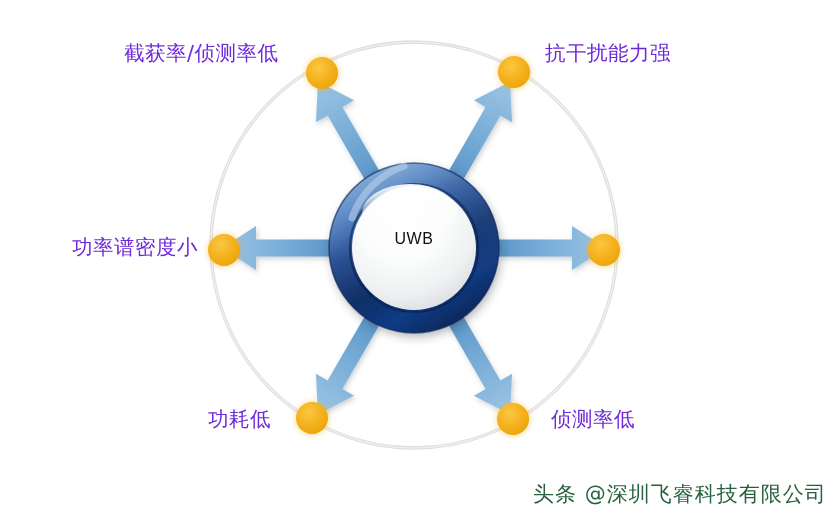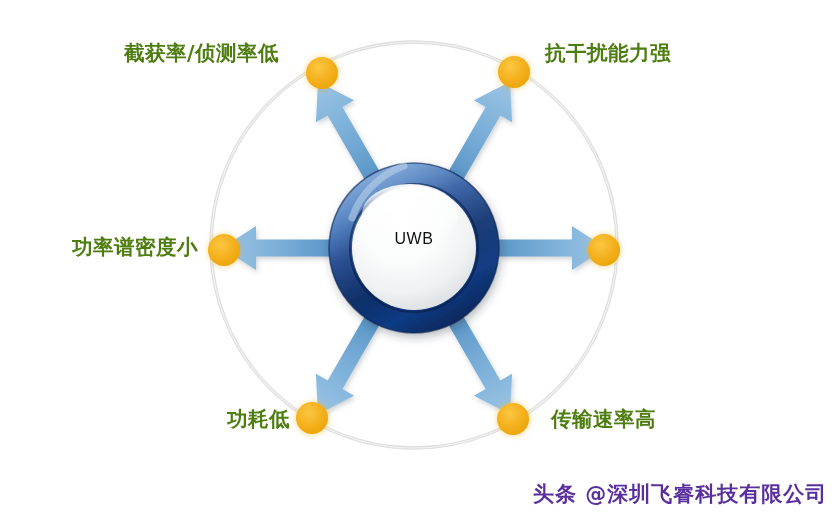--- a/index.html
+++ b/index.html
@@ -25,34 +25,34 @@
     position: absolute;
     left: 0;
     top: 0;
     width: 833px;
     height: 523px;
   }
 
   .node-label {
     position: absolute;
     font-family: "DejaVu Sans", "Liberation Sans", sans-serif;
-    font-weight: bold;
+    font-weight: normal;
     font-size: 20.5px;
-    color: #4d7c0f;
+    color: #6d28d9;
     letter-spacing: 0.5px;
     white-space: nowrap;
     line-height: 1;
     text-rendering: geometricPrecision;
   }
 
   .label-tl { left: 124px; top: 43px; }
   .label-tr { left: 545px; top: 43px; }
   .label-l  { left: 72px;  top: 237px; }
   .label-r  { left: 634px; top: 237px; }
-  .label-bl { left: 227px; top: 409px; }
+  .label-bl { left: 208px; top: 409px; }
   .label-br { left: 551px; top: 409px; }
 
   #center-text {
     position: absolute;
     left: 334px;
     top: 231px;
     width: 160px;
     text-align: center;
     font-family: "Liberation Sans", "DejaVu Sans", sans-serif;
     font-size: 16px;
@@ -61,22 +61,22 @@
     letter-spacing: 0.6px;
     line-height: 1;
   }
 
   #watermark {
     position: absolute;
     left: 533px;
     top: 480px;
     font-family: "DejaVu Sans", "Liberation Sans", sans-serif;
     font-size: 21px;
-    font-weight: bold;
-    color: #4c1d95;
+    font-weight: normal;
+    color: #14532d;
     letter-spacing: 1px;
     white-space: nowrap;
     opacity: 0.92;
     text-shadow: 0 1px 0 rgba(255,255,255,0.9);
   }
 </style>
 </head>
 <body>
 
 <div id="stage">
@@ -192,17 +192,17 @@
       <circle cx="513" cy="419" r="16" fill="url(#dotGrad)"></circle>
     </g>
   </svg>
 
   <div id="center-text">UWB</div>
 
   <div class="node-label label-tl">截获率/侦测率低</div>
   <div class="node-label label-l">功率谱密度小</div>
   <div class="node-label label-tr">抗干扰能力强</div>
   <div class="node-label label-bl">功耗低</div>
-  <div class="node-label label-br">传输速率高</div>
+  <div class="node-label label-br">侦测率低</div>
 
   <div id="watermark">头条 @深圳飞睿科技有限公司</div>
 
 </div>
 
 </body></html>

